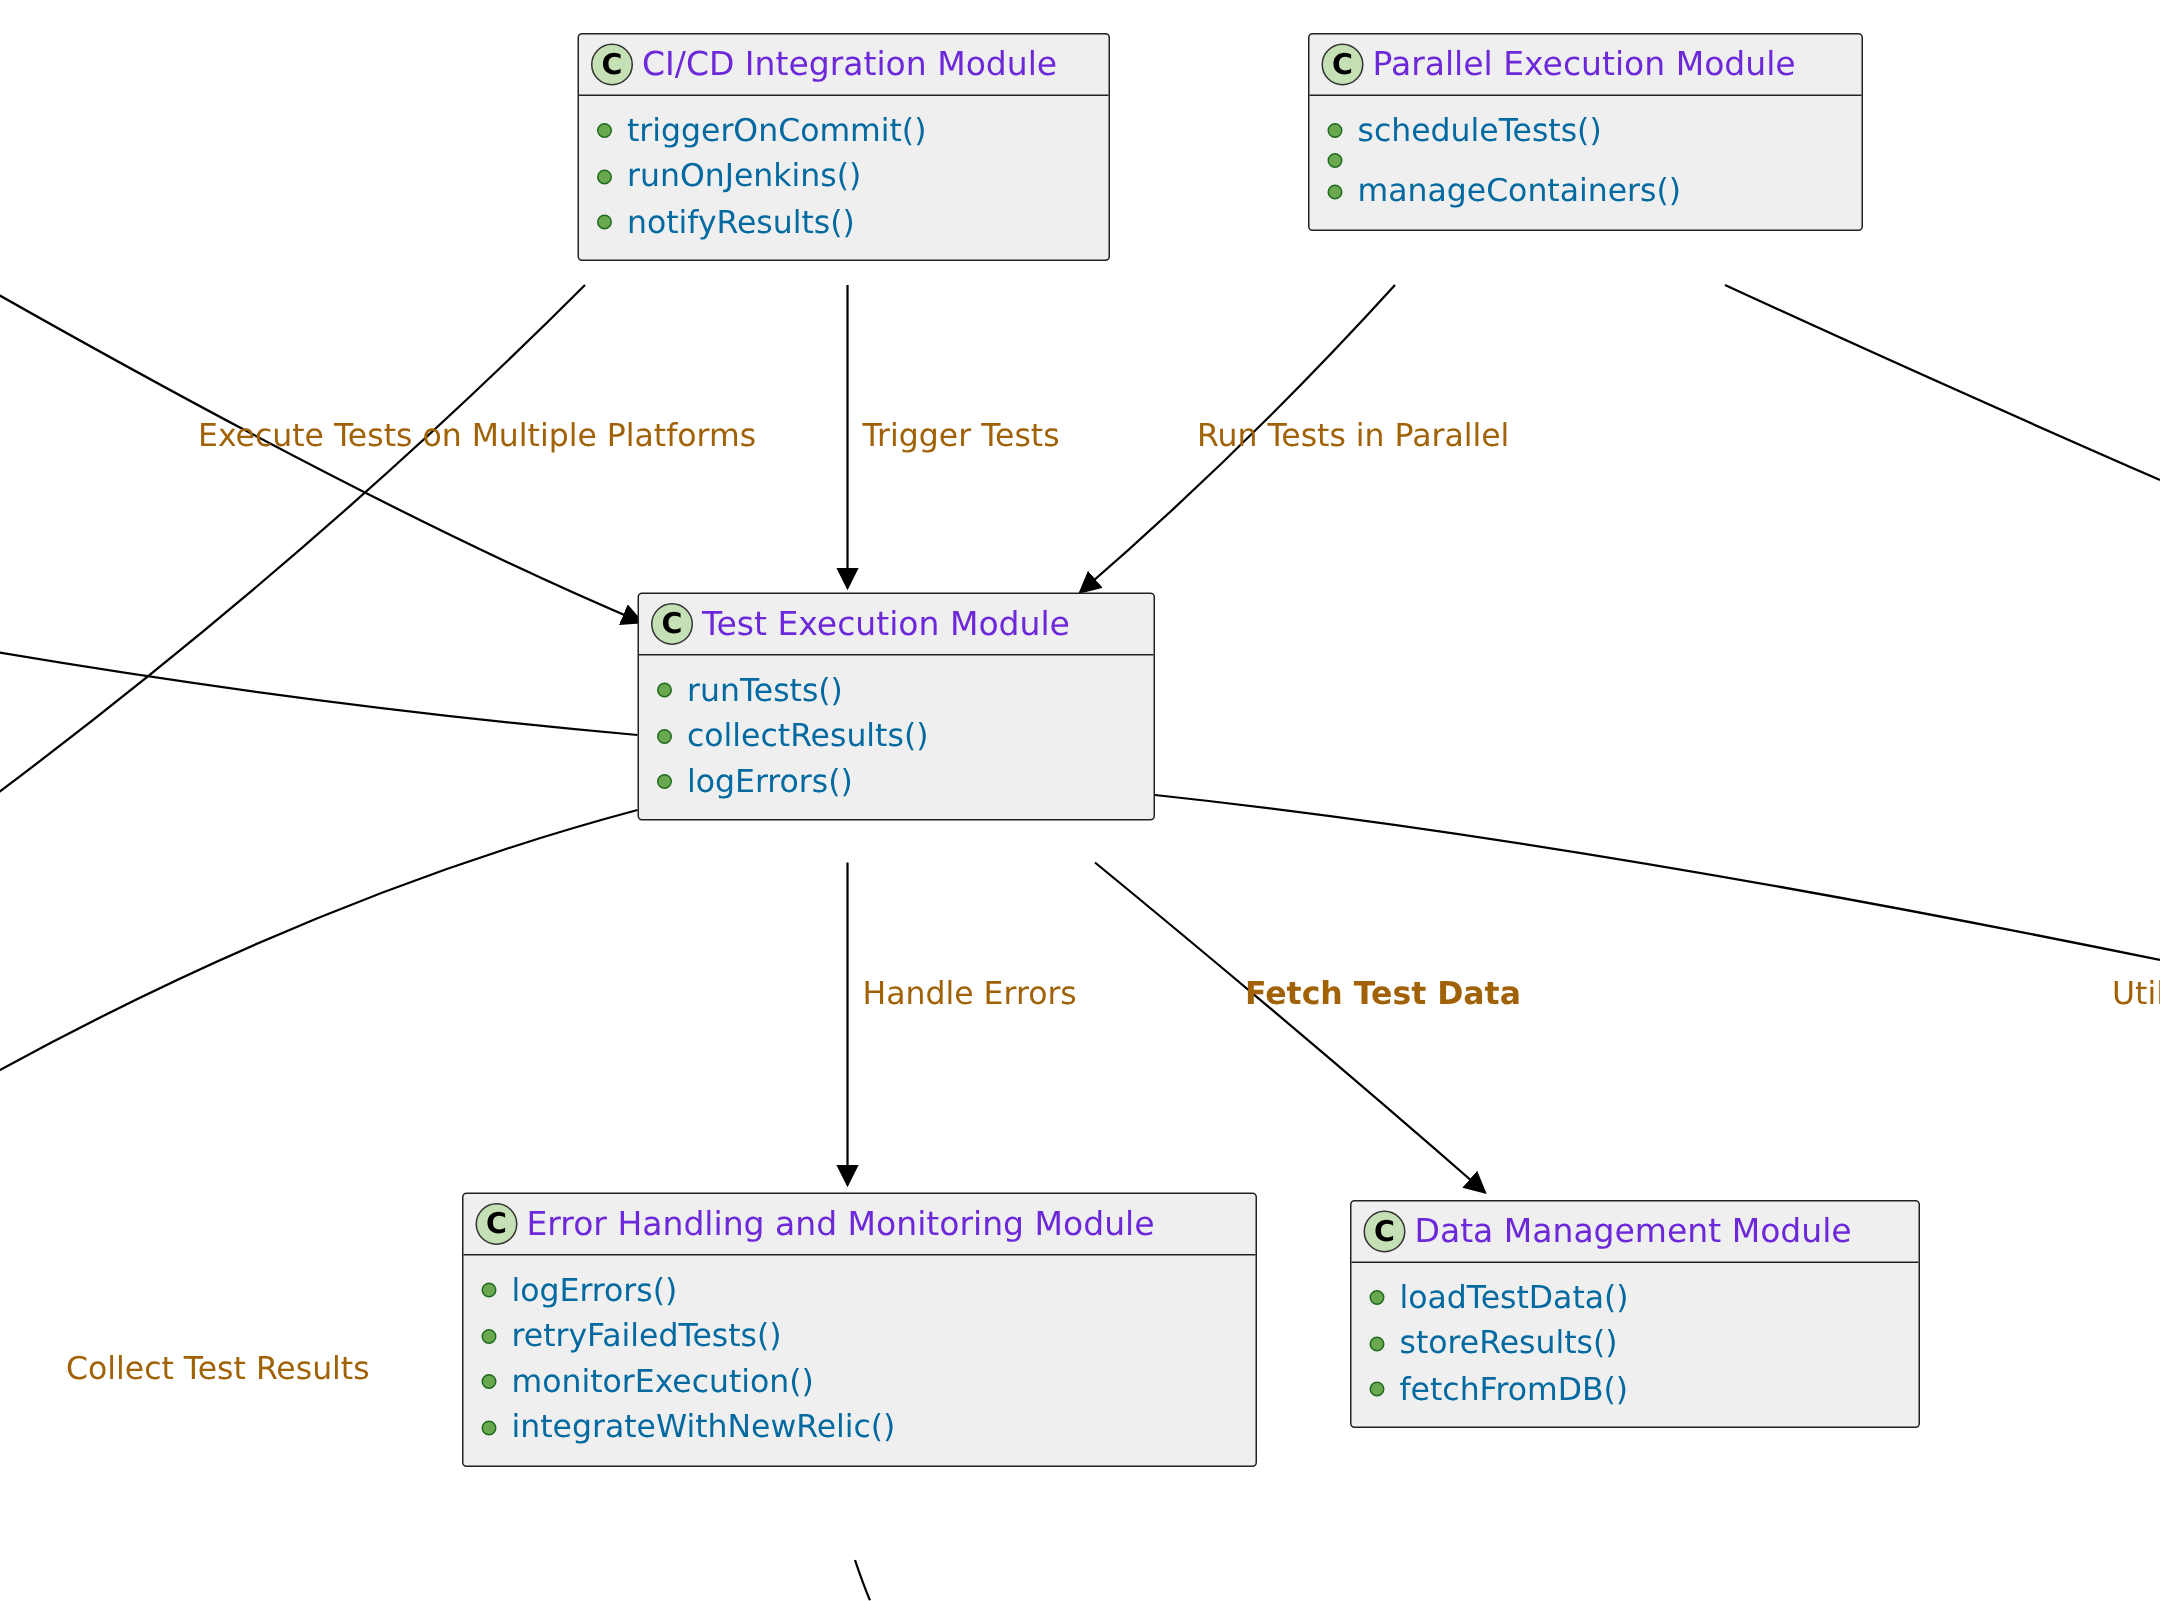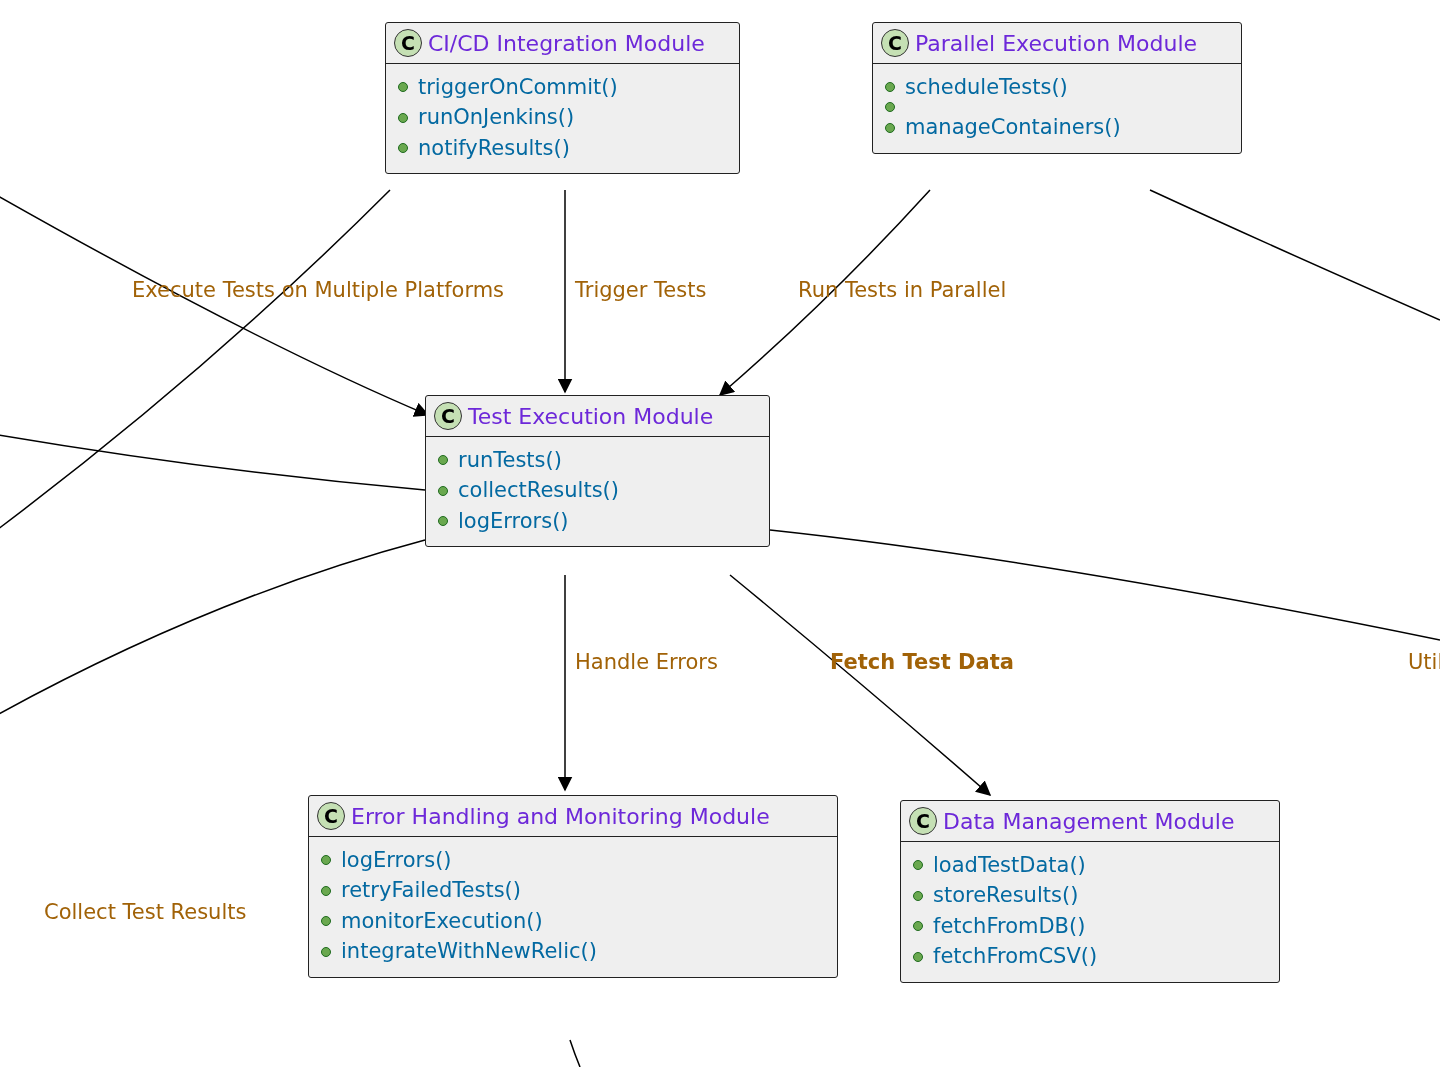--- a/index.html
+++ b/index.html
@@ -215,24 +215,20 @@
         <span>loadTestData()</span>
       </div>
     <div class="method-row">
         <span class="dot"></span>
         <span>storeResults()</span>
       </div>
     <div class="method-row">
         <span class="dot"></span>
         <span>fetchFromDB()</span>
       </div>
-    <div class="method-row">
-        <span class="dot"></span>
-        <span>fetchFromCSV()</span>
-      </div>
   </div>
 </div>
 
 <div class="edge-label" style="left:132px; top:278px;">Execute Tests on Multiple Platforms</div>
 <div class="edge-label" style="left:575px; top:278px;">Trigger Tests</div>
 <div class="edge-label" style="left:798px; top:278px;">Run Tests in Parallel</div>
 <div class="edge-label" style="left:575px; top:650px;">Handle Errors</div>
 <div class="edge-label" style="left:830px; top:650px;font-weight:bold;">Fetch Test Data</div>
 <div class="edge-label" style="left:1408px; top:650px;">Util</div>
 <div class="edge-label" style="left:44px; top:900px;">Collect Test Results</div>

